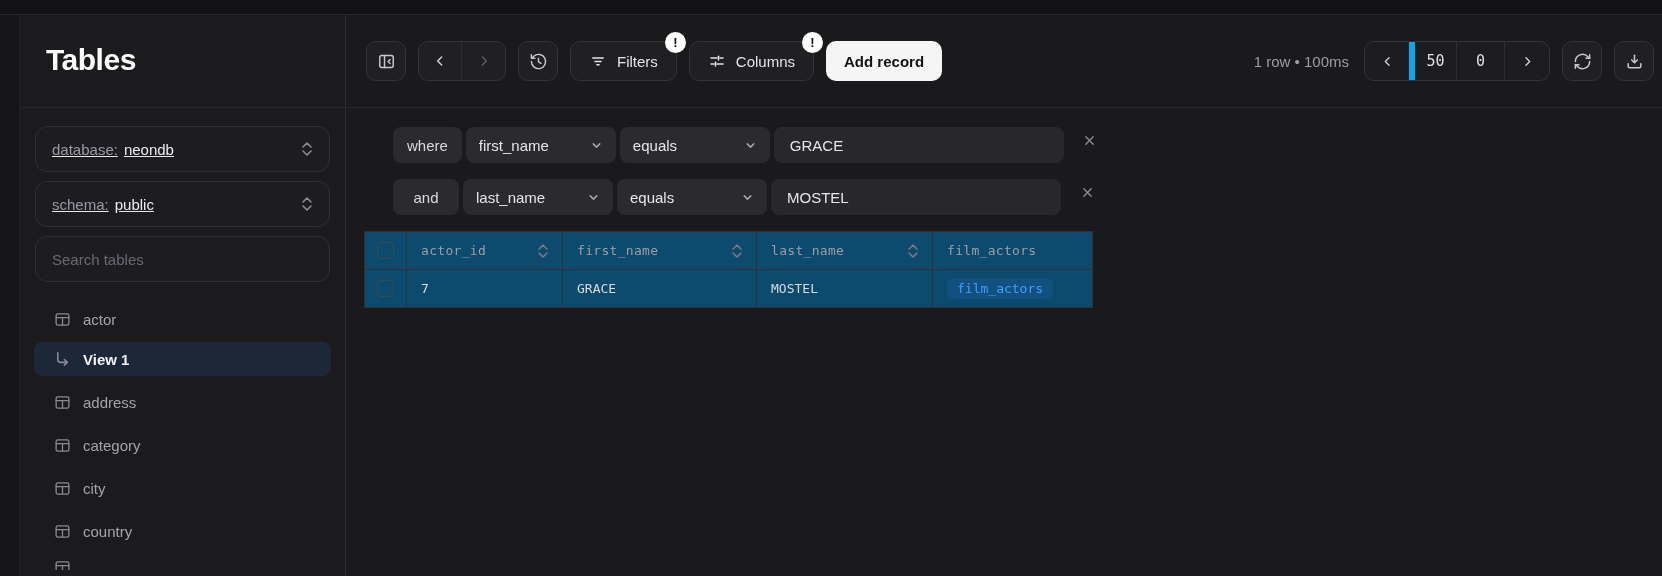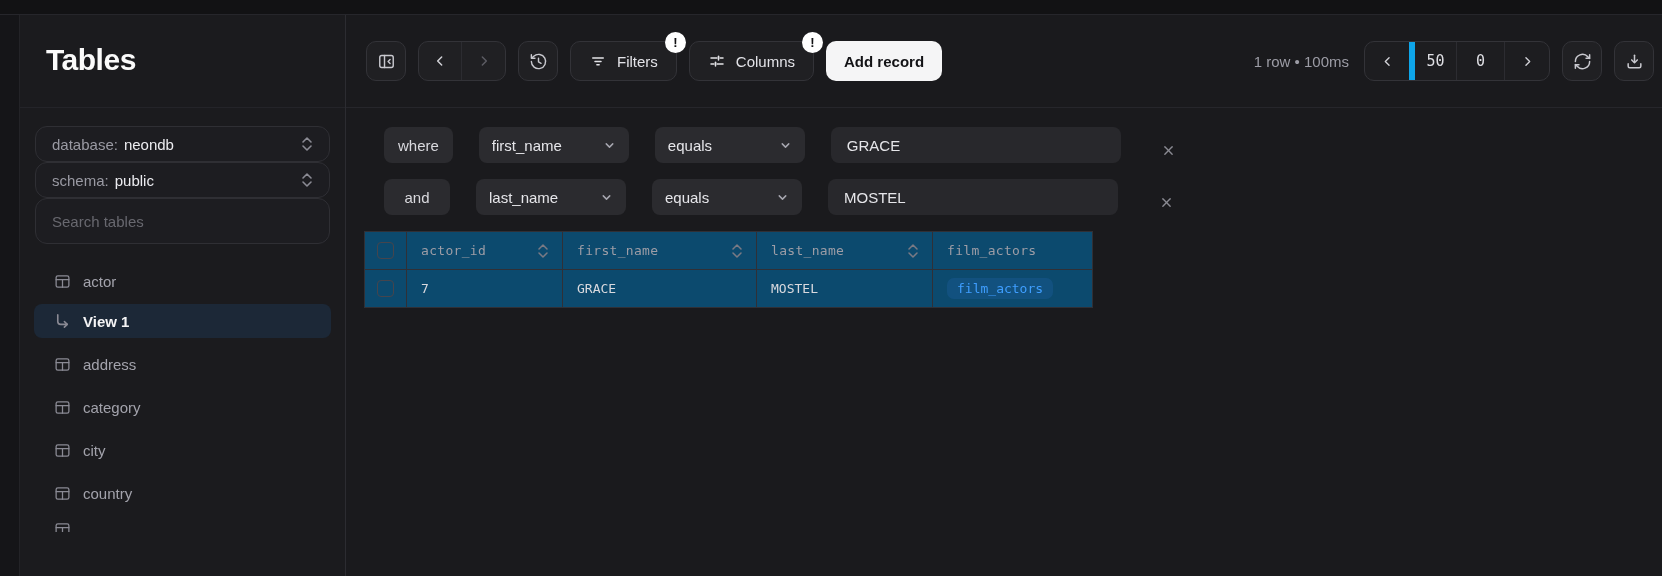--- a/index.html
+++ b/index.html
@@ -20,23 +20,24 @@
   .left-rail { position:absolute; left:0; top:15px; width:20px; height:561px;
                background:#151518; border-right:1px solid #232327; }
 
   
   .sidebar { position:absolute; left:20px; top:15px; width:326px; height:561px;
              background:#1b1b1e; border-right:1px solid #2c2c31; }
   .sidebar-header { height:93px; border-bottom:1px solid #242429; padding:28px 0 0 26px; }
   .sidebar-title { font-size:30px; font-weight:700; color:#fafafa; letter-spacing:-0.5px; }
   .sidebar-controls { padding:18px 15px 0 15px; }
   .side-select {
-    height:36px; border:1px solid #2f2f34; background:#1d1d21; border-radius:12px;
-    display:flex; align-items:center; padding:0 16px; font-size:15px; 
+    height:46px; border:1px solid #2f2f34; background:#1d1d21; border-radius:12px;
+    display:flex; align-items:center; padding:0 16px; font-size:15px; margin-bottom:9px;
     cursor:pointer;
+    text-decoration:underline;
   }
   .side-select .lab { color:#9a9aa3; margin-right:6px; }
   .side-select .val { color:#ececf0; font-weight:500; }
   .side-select .updown { margin-left:auto; color:#8b8b94; display:flex; }
   .side-search {
     width:100%; height:46px; border:1px solid #2f2f34; background:#1d1d21; border-radius:12px;
     padding:0 16px; font-size:15px; color:#e6e6ea; outline:none;
     font-family:"Liberation Sans", sans-serif;
   }
   .side-search::placeholder { color:#68686f; }
@@ -87,21 +88,21 @@
            background:#1d1d20; overflow:hidden; }
   .pager > * { display:flex; align-items:center; justify-content:center; }
   .pager .pchev { width:44px; color:#cfcfd5; cursor:pointer; }
   .pager .pnum { width:48px; font-size:15px; color:#dedee3; border-left:6px solid #0ea5e9;
                  border-right:1px solid #2c2c31; cursor:text; }
   .pager .pnum + .pnum { border-left:none; }
   .pager-gap { width:12px; }
 
   
   .filter-area { position:relative; padding:19px 0 0 38px; }
-  .filter-row { display:flex; align-items:flex-end; gap:26px; margin-bottom:16px; }
+  .filter-row { display:flex; align-items:flex-start; gap:4px; margin-bottom:16px;margin-left:9px; }
   .f-chip { min-width:66px; height:36px; background:#2b2b2f; border-radius:8px; color:#d9d9de;
             font-size:15px; display:flex; align-items:center; justify-content:center; padding:0 14px; }
   .f-select { width:150px; height:36px; background:#2b2b2f; border-radius:8px; color:#e6e6ea;
               font-size:15px; display:flex; align-items:center; justify-content:space-between;
               padding:0 13px; cursor:pointer; }
   .f-select .chev { color:#a6a6af; display:flex; }
   .f-input { width:290px; height:36px; background:#28282c; border:none; border-radius:8px;
              color:#e6e6ea; font-size:15px; padding:0 16px; outline:none;
              font-family:"Liberation Sans", sans-serif; }
   .f-x { margin-left:9px; width:26px; height:26px; display:flex; align-items:center;

